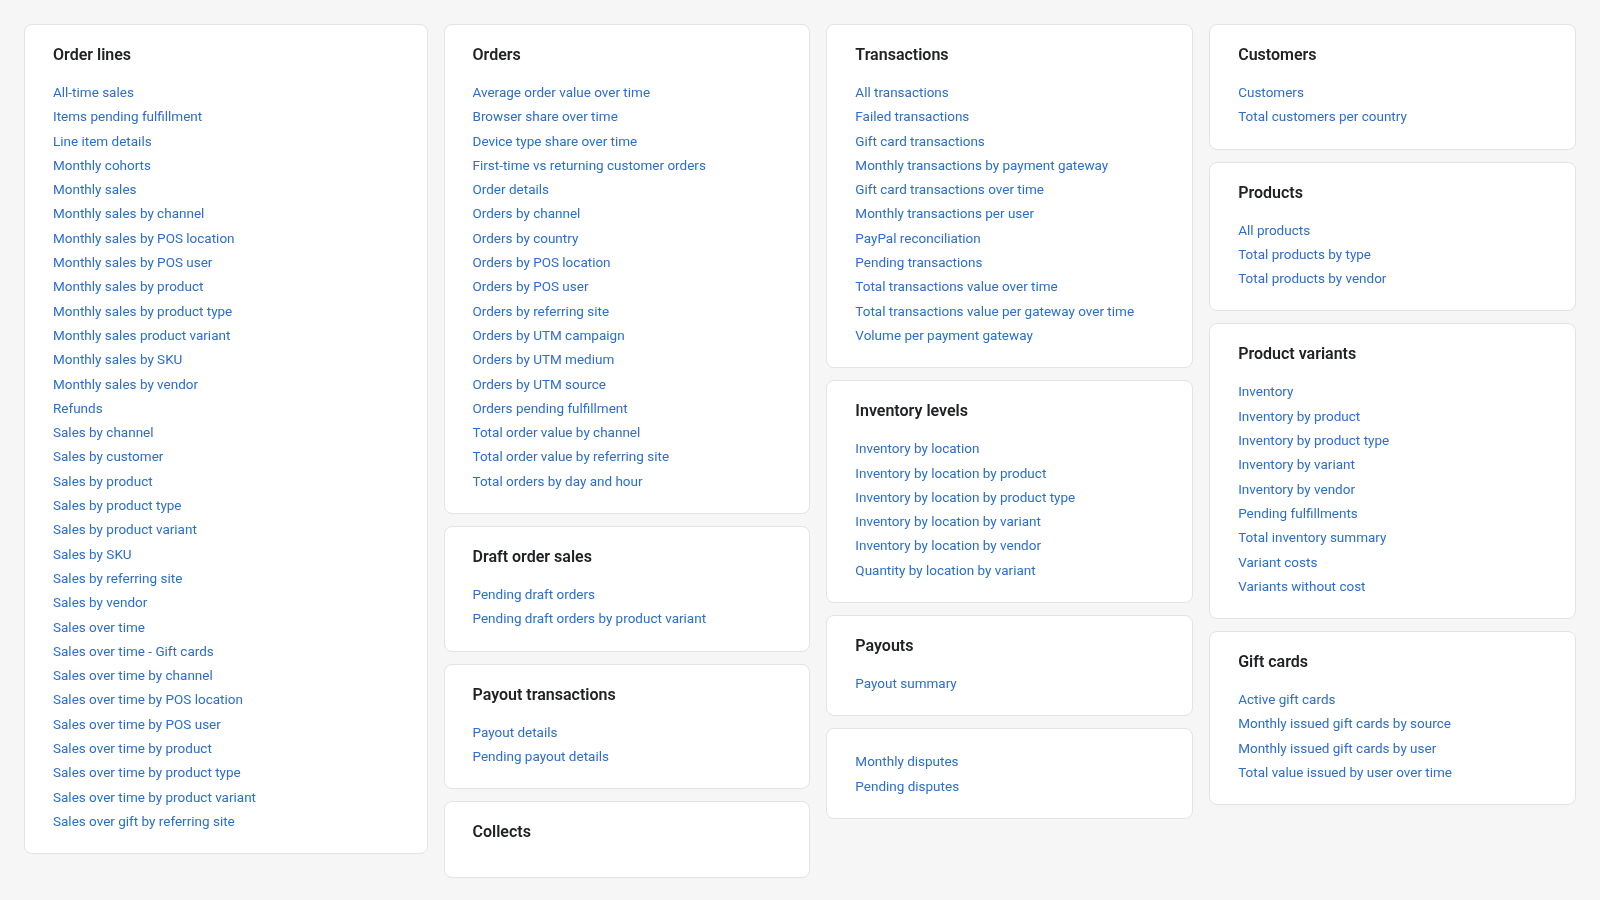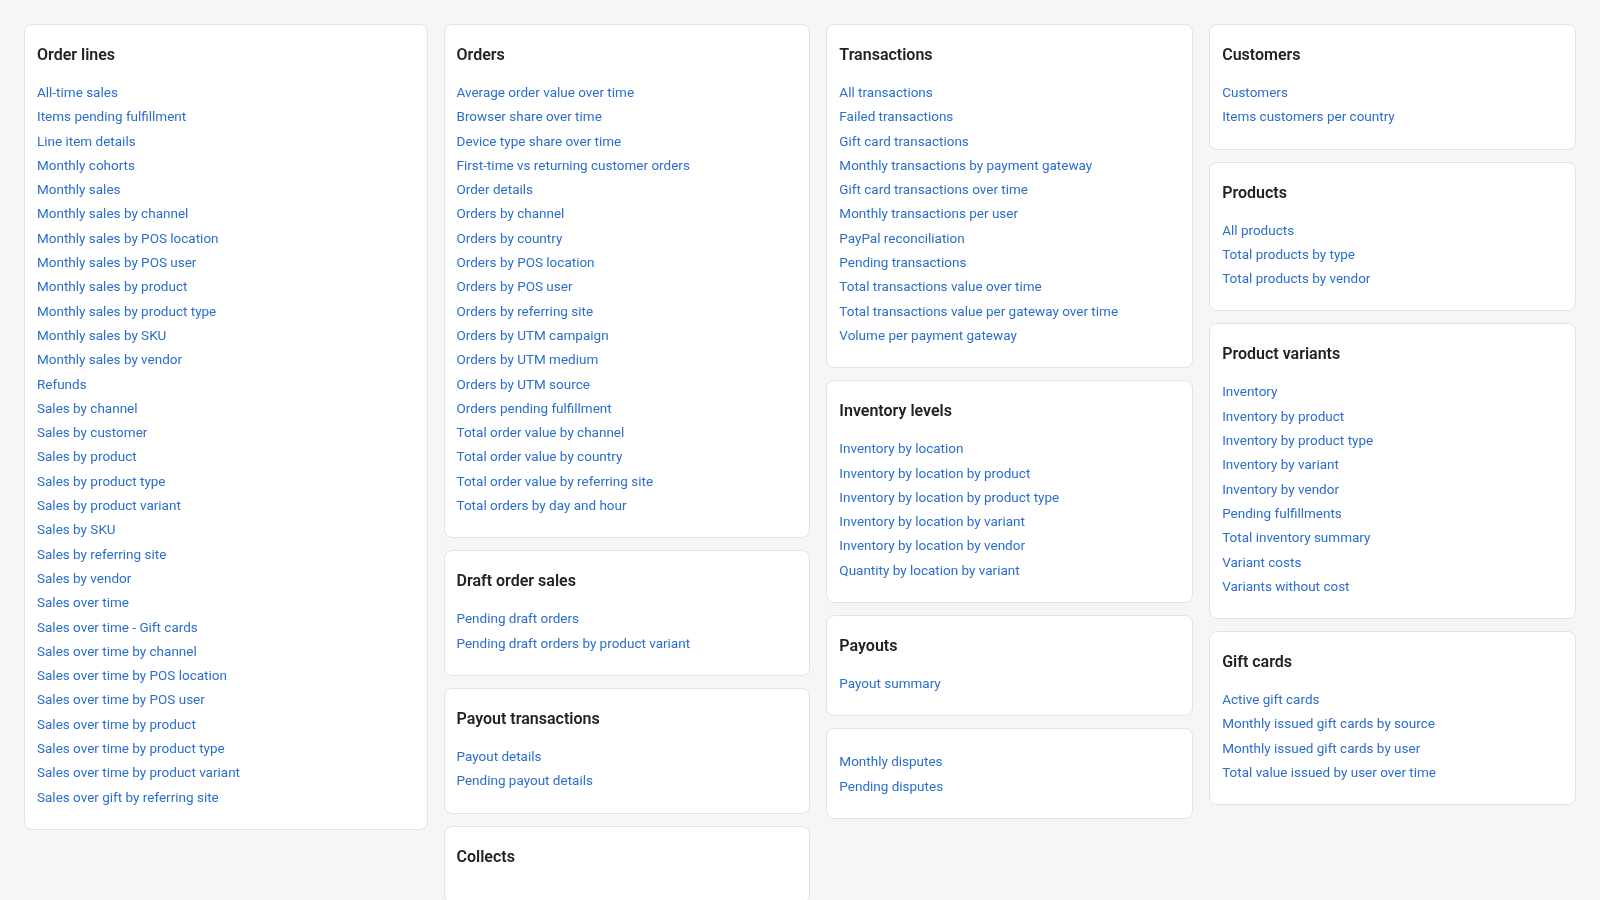--- a/index.html
+++ b/index.html
@@ -25,21 +25,21 @@
       gap: 12px;
       padding: 8px;
     }
     .column:first-child {
       flex: 1.1;
     }
     .card {
       background: #fff;
       border-radius: 8px;
       border: 1px solid #e1e3e5;
-      padding: 20px 12px;
+      padding: 20px 28px;
     }
     .card-title {
       font-size: 16px;
       font-weight: 600;
       color: #202223;
       margin-bottom: 16px;
     }
     .report-link {
       display: block;
       color: #2c6ecb;
@@ -59,20 +59,21 @@
         <a class="report-link" href="#">All-time sales</a>
         <a class="report-link" href="#">Items pending fulfillment</a>
         <a class="report-link" href="#">Line item details</a>
         <a class="report-link" href="#">Monthly cohorts</a>
         <a class="report-link" href="#">Monthly sales</a>
         <a class="report-link" href="#">Monthly sales by channel</a>
         <a class="report-link" href="#">Monthly sales by POS location</a>
         <a class="report-link" href="#">Monthly sales by POS user</a>
         <a class="report-link" href="#">Monthly sales by product</a>
         <a class="report-link" href="#">Monthly sales by product type</a>
+        <a class="report-link" href="#">Monthly sales product variant</a>
         <a class="report-link" href="#">Monthly sales by SKU</a>
         <a class="report-link" href="#">Monthly sales by vendor</a>
         <a class="report-link" href="#">Refunds</a>
         <a class="report-link" href="#">Sales by channel</a>
         <a class="report-link" href="#">Sales by customer</a>
         <a class="report-link" href="#">Sales by product</a>
         <a class="report-link" href="#">Sales by product type</a>
         <a class="report-link" href="#">Sales by product variant</a>
         <a class="report-link" href="#">Sales by SKU</a>
         <a class="report-link" href="#">Sales by referring site</a>
@@ -99,21 +100,20 @@
         <a class="report-link" href="#">Orders by channel</a>
         <a class="report-link" href="#">Orders by country</a>
         <a class="report-link" href="#">Orders by POS location</a>
         <a class="report-link" href="#">Orders by POS user</a>
         <a class="report-link" href="#">Orders by referring site</a>
         <a class="report-link" href="#">Orders by UTM campaign</a>
         <a class="report-link" href="#">Orders by UTM medium</a>
         <a class="report-link" href="#">Orders by UTM source</a>
         <a class="report-link" href="#">Orders pending fulfillment</a>
         <a class="report-link" href="#">Total order value by channel</a>
-        <a class="report-link" href="#">Total order value by country</a>
         <a class="report-link" href="#">Total order value by referring site</a>
         <a class="report-link" href="#">Total orders by day and hour</a>
       </div>
       <div class="card">
         <div class="card-title">Draft order sales</div>
         <a class="report-link" href="#">Pending draft orders</a>
         <a class="report-link" href="#">Pending draft orders by product variant</a>
       </div>
       <div class="card">
         <div class="card-title">Payout transactions</div>
@@ -154,21 +154,21 @@
       </div>
       <div class="card">
         <a class="report-link" href="#">Monthly disputes</a>
         <a class="report-link" href="#">Pending disputes</a>
       </div>
     </div>
     <div class="column">
       <div class="card">
         <div class="card-title">Customers</div>
         <a class="report-link" href="#">Customers</a>
-        <a class="report-link" href="#">Items customers per country</a>
+        <a class="report-link" href="#">Total customers per country</a>
       </div>
       <div class="card">
         <div class="card-title">Products</div>
         <a class="report-link" href="#">All products</a>
         <a class="report-link" href="#">Total products by type</a>
         <a class="report-link" href="#">Total products by vendor</a>
       </div>
       <div class="card">
         <div class="card-title">Product variants</div>
         <a class="report-link" href="#">Inventory</a>

